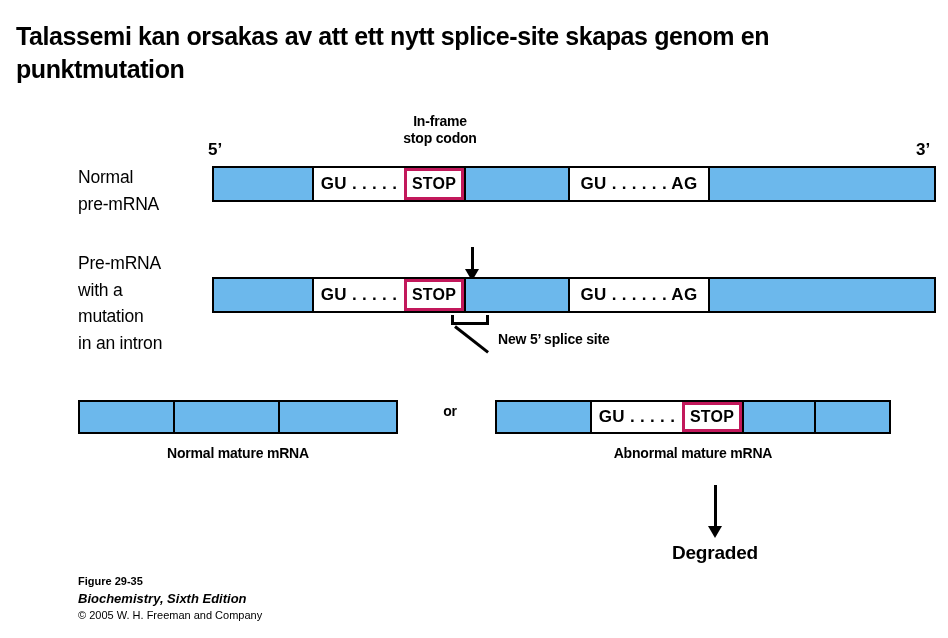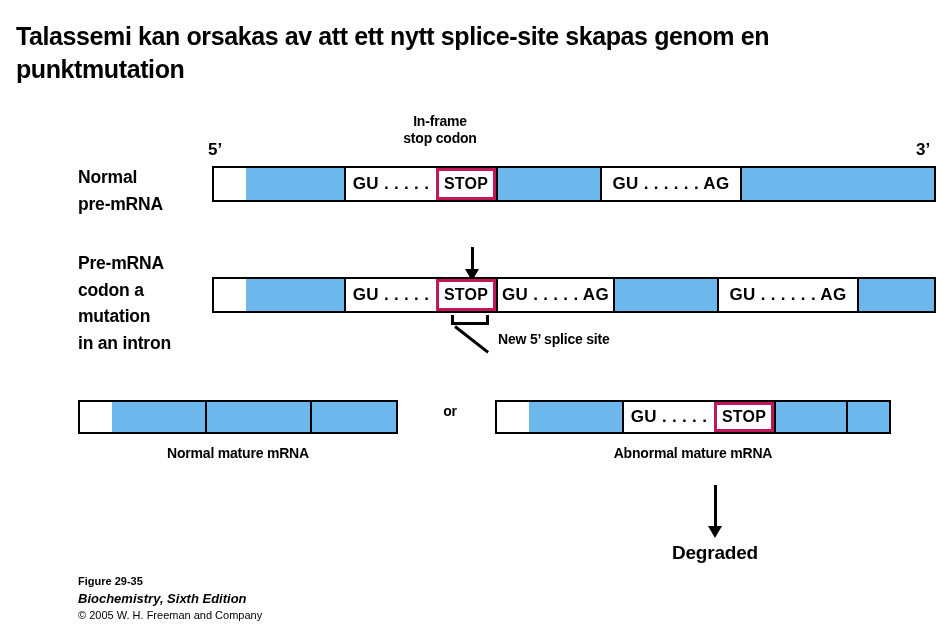--- a/index.html
+++ b/index.html
@@ -25,21 +25,21 @@
     font-size: 25px;
     font-weight: bold;
     line-height: 1.32;
     letter-spacing: -0.4px;
     color: #000;
   }
 
   .row-label {
     position: absolute;
     font-size: 17.5px;
-    font-weight: bold;
+    font-weight: normal;
     line-height: 1.52;
     letter-spacing: -0.2px;
     color: #000;
     text-align: left;
   }
 
   .callout {
     position: absolute;
     font-size: 14px;
     font-weight: bold;
@@ -58,21 +58,20 @@
 
   
   .bar {
     position: absolute;
     box-sizing: border-box;
     border: 2.5px solid #000;
     background: #ffffff;
     display: flex;
     align-items: stretch;
     overflow: visible;
-    padding-left: 32px;
   }
   .seg {
     box-sizing: border-box;
     position: relative;
     display: flex;
     align-items: center;
     justify-content: center;
     font-size: 17px;
     font-weight: bold;
     letter-spacing: 0.3px;
@@ -147,33 +146,32 @@
   <div class="seg exon" style="width:98px;"></div>
   <div class="seg intron" style="width:92px;">GU . . . . .</div>
   <div class="seg stop" style="width:60px;">STOP</div>
   <div class="seg exon" style="width:104px;"></div>
   <div class="seg intron" style="width:140px;">GU . . . . . . AG</div>
   <div class="seg exon" style="flex:1 1 auto;"></div>
 </div>
 
 <div class="row-label" style="left:78px; top:250px; width:150px;">
   <div>Pre-mRNA</div>
-  <div>codon a</div>
+  <div>with a</div>
   <div>mutation</div>
   <div>in an intron</div>
 </div>
 
 <div class="v-arrow-line" style="left:471px; top:247px; height:24px;"></div>
 <div class="v-arrow-head" style="left:465px; top:269px;"></div>
 
 <div class="bar" style="left:212px; top:277px; width:724px; height:36px;">
   <div class="seg exon" style="width:98px;"></div>
   <div class="seg intron" style="width:92px;">GU . . . . .</div>
   <div class="seg stop" style="width:60px;">STOP</div>
-  <div class="seg intron" style="width:117px;">GU . . . . . AG</div>
   <div class="seg exon" style="width:104px;"></div>
   <div class="seg intron" style="width:140px;">GU . . . . . . AG</div>
   <div class="seg exon" style="flex:1 1 auto;"></div>
 </div>
 
 <div class="bracket" style="left:451px; top:315px; width:38px; height:10px;"></div>
 <div class="leader" style="left:455px; top:325px; width:42px; transform:rotate(38deg);"></div>
 <div class="callout" style="left:498px; top:331px; width:230px; text-align:left;">New 5’ splice site</div>
 
 <div class="bar" style="left:78px; top:400px; width:320px; height:34px;">

